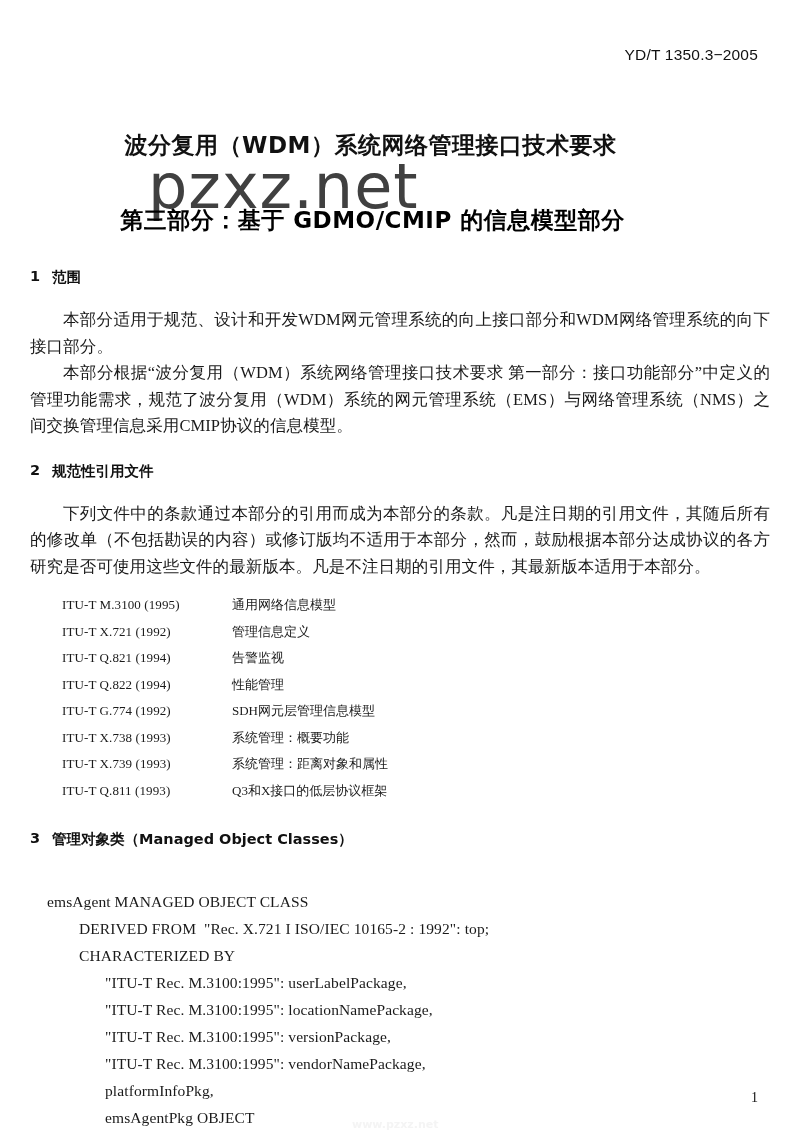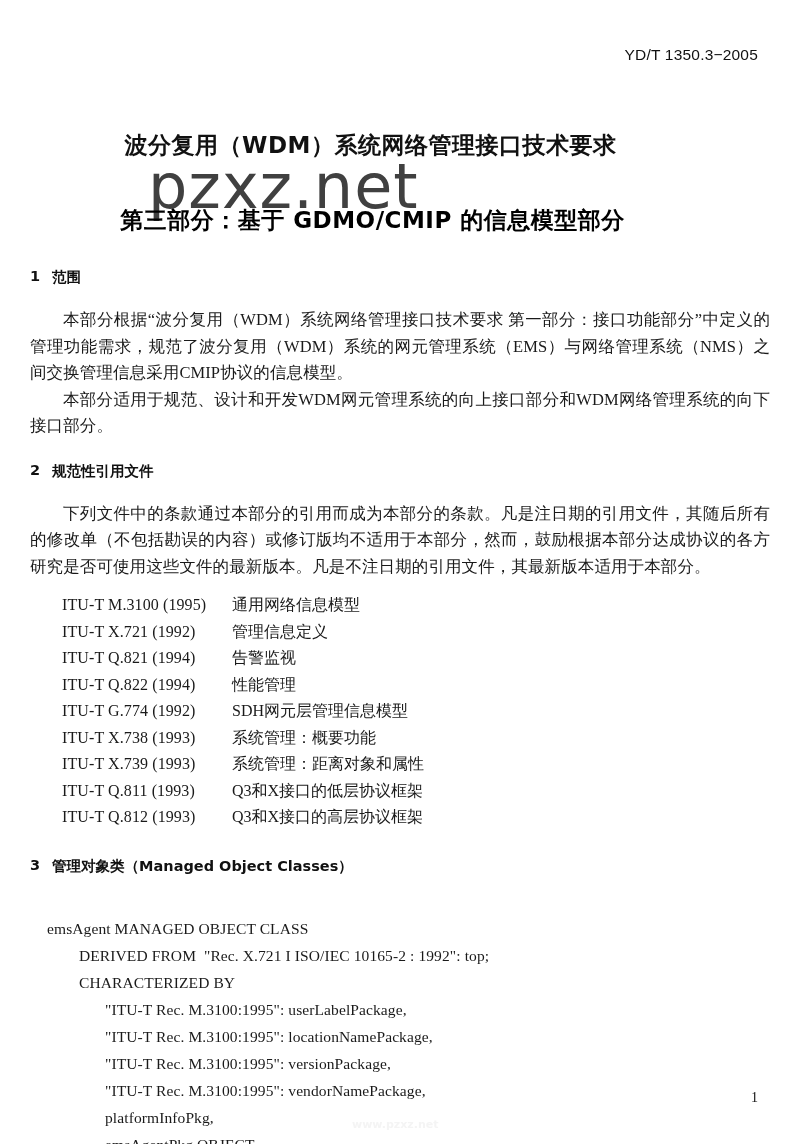--- a/index.html
+++ b/index.html
@@ -124,21 +124,21 @@
   .sp-26 { height: 26px; }
 
   
   .ref-list {
     margin: 0;
     padding: 0;
     list-style: none;
   }
   .ref-row {
     display: flex;
-    font-size: 16px;
+    font-size: 13px;
     line-height: 26.5px;
     padding-left: 32px;
   }
   .ref-id {
     flex: 0 0 160px;
     white-space: nowrap;
     letter-spacing: 0.1px;
   }
   .ref-desc {
     flex: 1 1 auto;
@@ -185,22 +185,22 @@
     <h2 class="doc-subtitle">第三部分：基于 GDMO/CMIP 的信息模型部分</h2>
   </div>
 
   <div class="content">
 
     <div class="sec-heading">
       <span class="sec-num">1</span>
       <span>范围</span>
     </div>
     <div class="sp-20"></div>
+    <p class="para">本部分适用于规范、设计和开发WDM网元管理系统的向上接口部分和WDM网络管理系统的向下接口部分。</p>
     <p class="para">本部分根据“波分复用（WDM）系统网络管理接口技术要求 第一部分：接口功能部分”中定义的管理功能需求，规范了波分复用（WDM）系统的网元管理系统（EMS）与网络管理系统（NMS）之间交换管理信息采用CMIP协议的信息模型。</p>
-    <p class="para">本部分适用于规范、设计和开发WDM网元管理系统的向上接口部分和WDM网络管理系统的向下接口部分。</p>
 
     <div class="sp-22"></div>
 
     <div class="sec-heading">
       <span class="sec-num">2</span>
       <span>规范性引用文件</span>
     </div>
     <div class="sp-20"></div>
     <p class="para">下列文件中的条款通过本部分的引用而成为本部分的条款。凡是注日期的引用文件，其随后所有的修改单（不包括勘误的内容）或修订版均不适用于本部分，然而，鼓励根据本部分达成协议的各方研究是否可使用这些文件的最新版本。凡是不注日期的引用文件，其最新版本适用于本部分。</p>
 
@@ -231,24 +231,20 @@
         <span class="ref-id">ITU-T X.738 (1993)</span>
         <span class="ref-desc">系统管理：概要功能</span>
       </li>
       <li class="ref-row">
         <span class="ref-id">ITU-T X.739 (1993)</span>
         <span class="ref-desc">系统管理：距离对象和属性</span>
       </li>
       <li class="ref-row">
         <span class="ref-id">ITU-T Q.811 (1993)</span>
         <span class="ref-desc">Q3和X接口的低层协议框架</span>
-      </li>
-      <li class="ref-row">
-        <span class="ref-id">ITU-T Q.812 (1993)</span>
-        <span class="ref-desc">Q3和X接口的高层协议框架</span>
       </li>
     </ul>
 
     <div class="sp-26"></div>
 
     <div class="sec-heading">
       <span class="sec-num">3</span>
       <span>管理对象类（Managed Object Classes）</span>
     </div>
 

